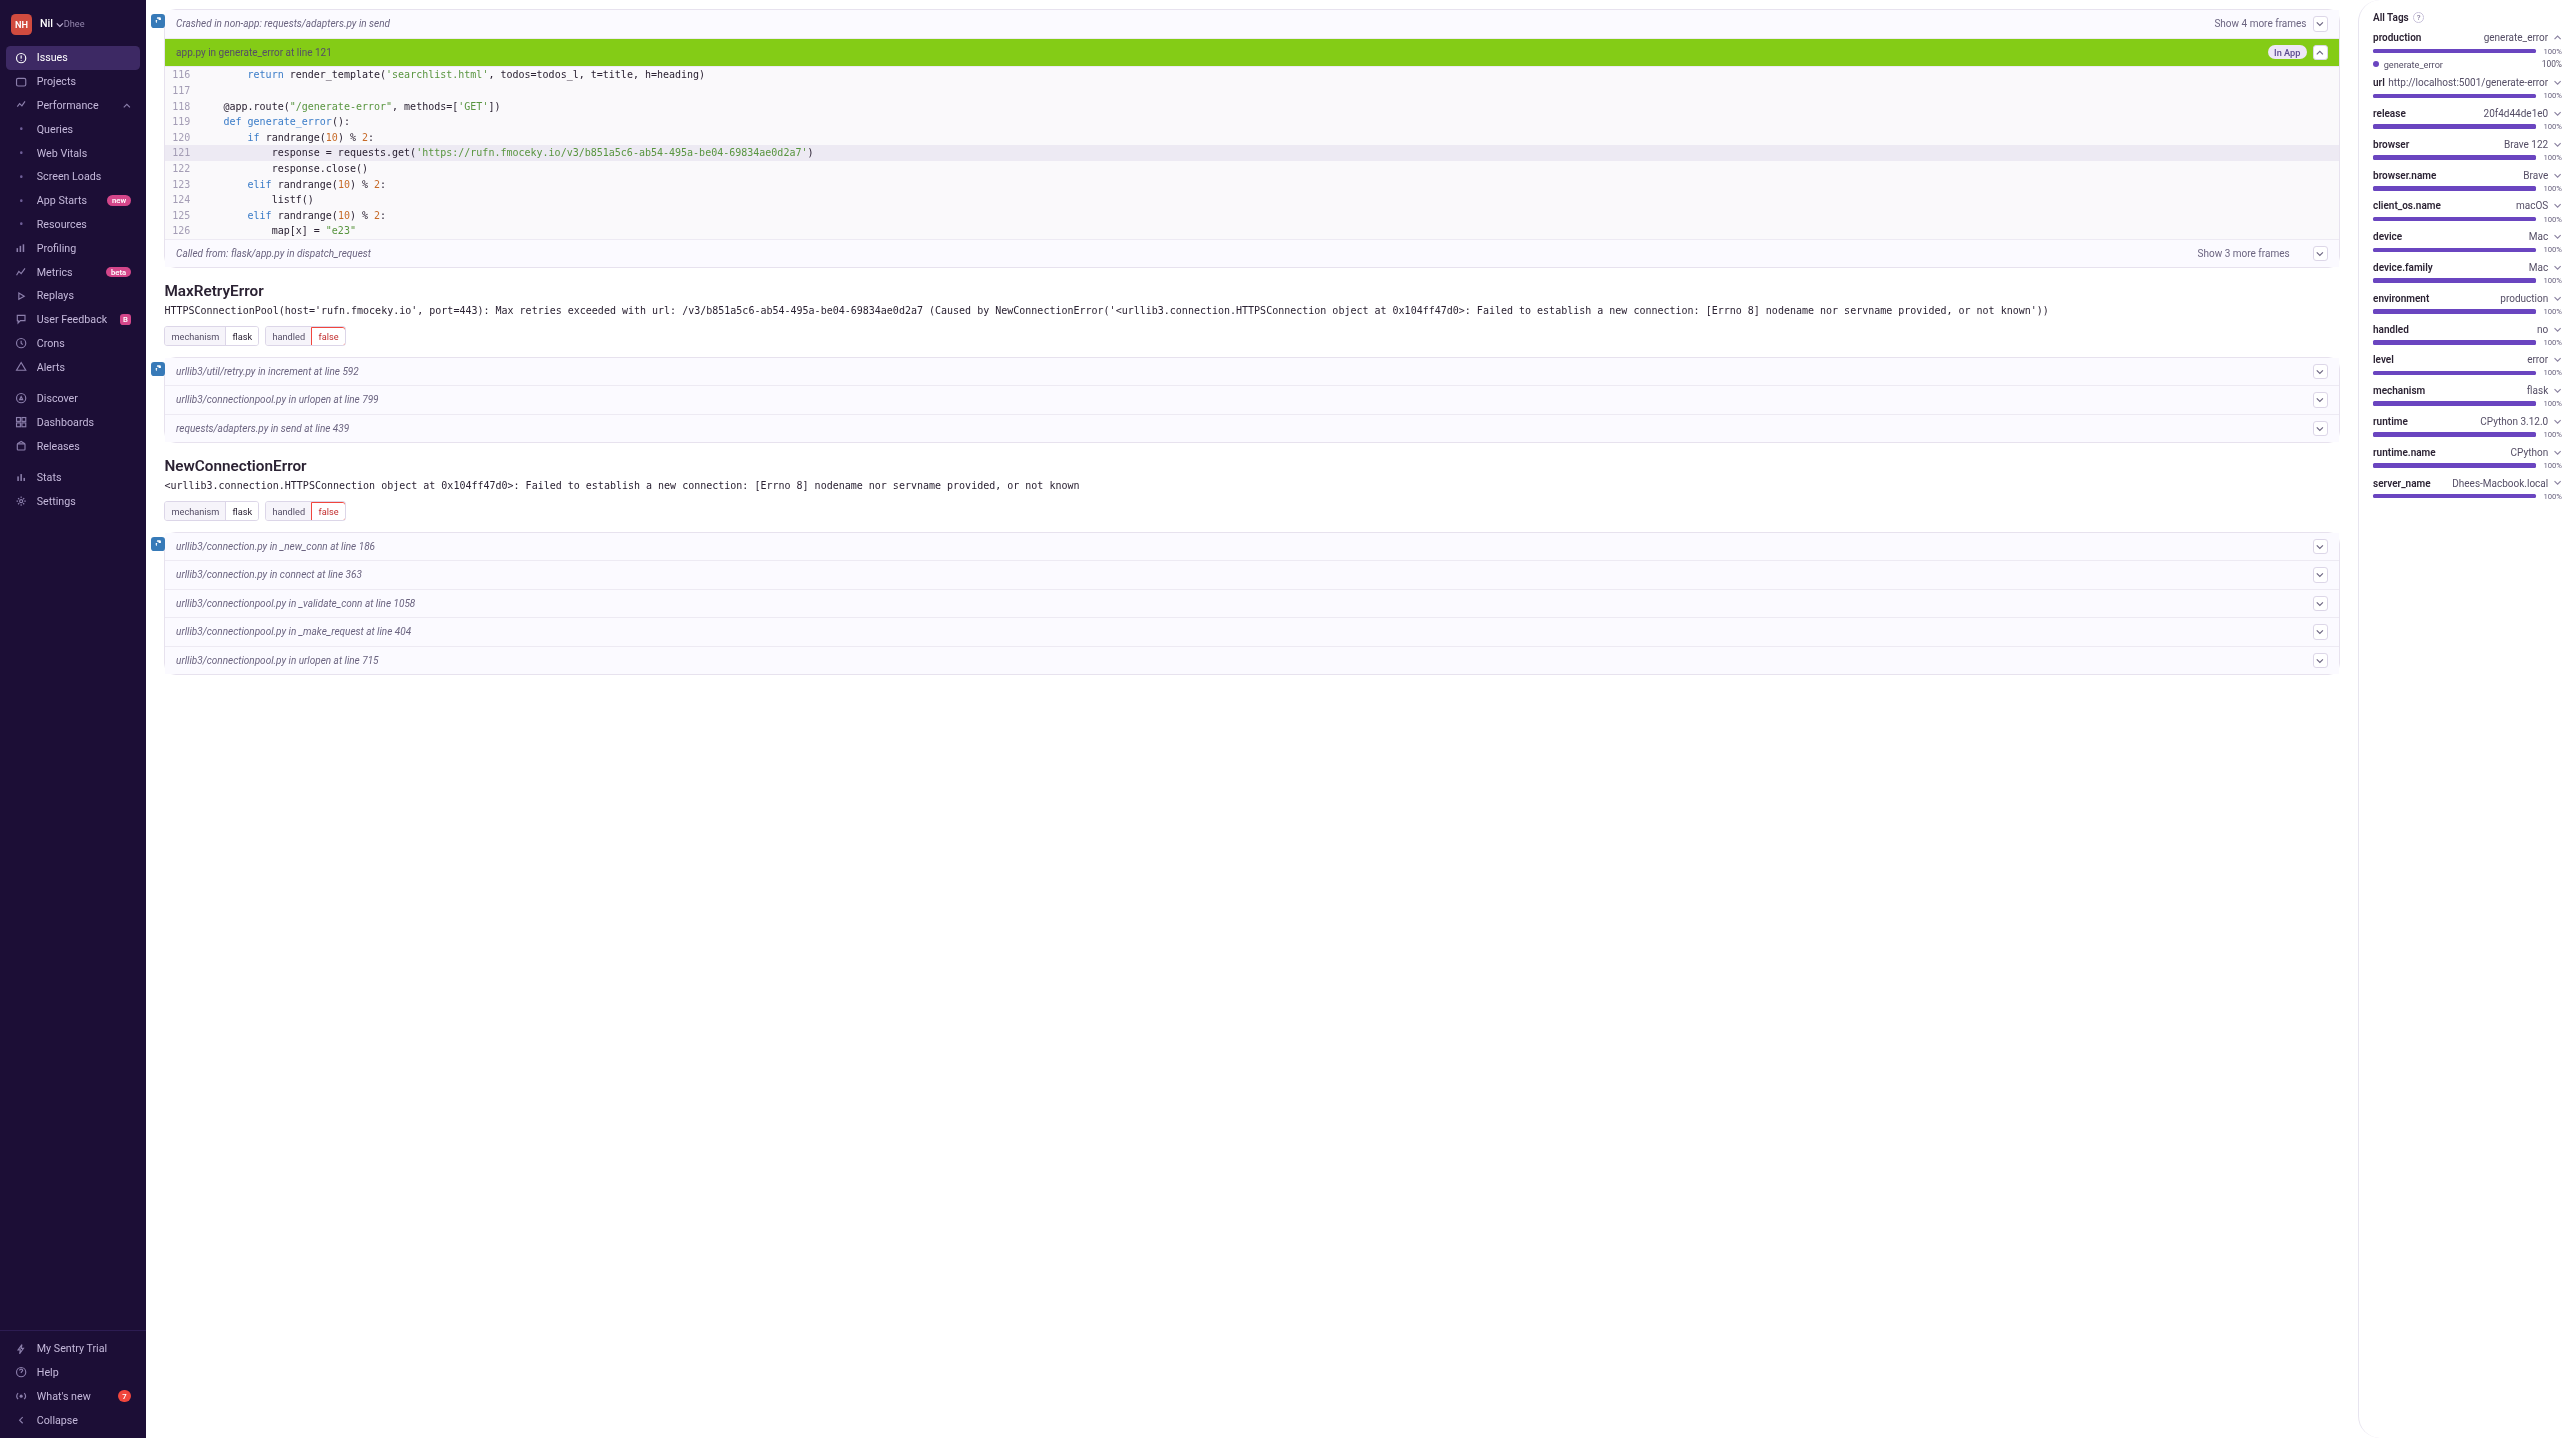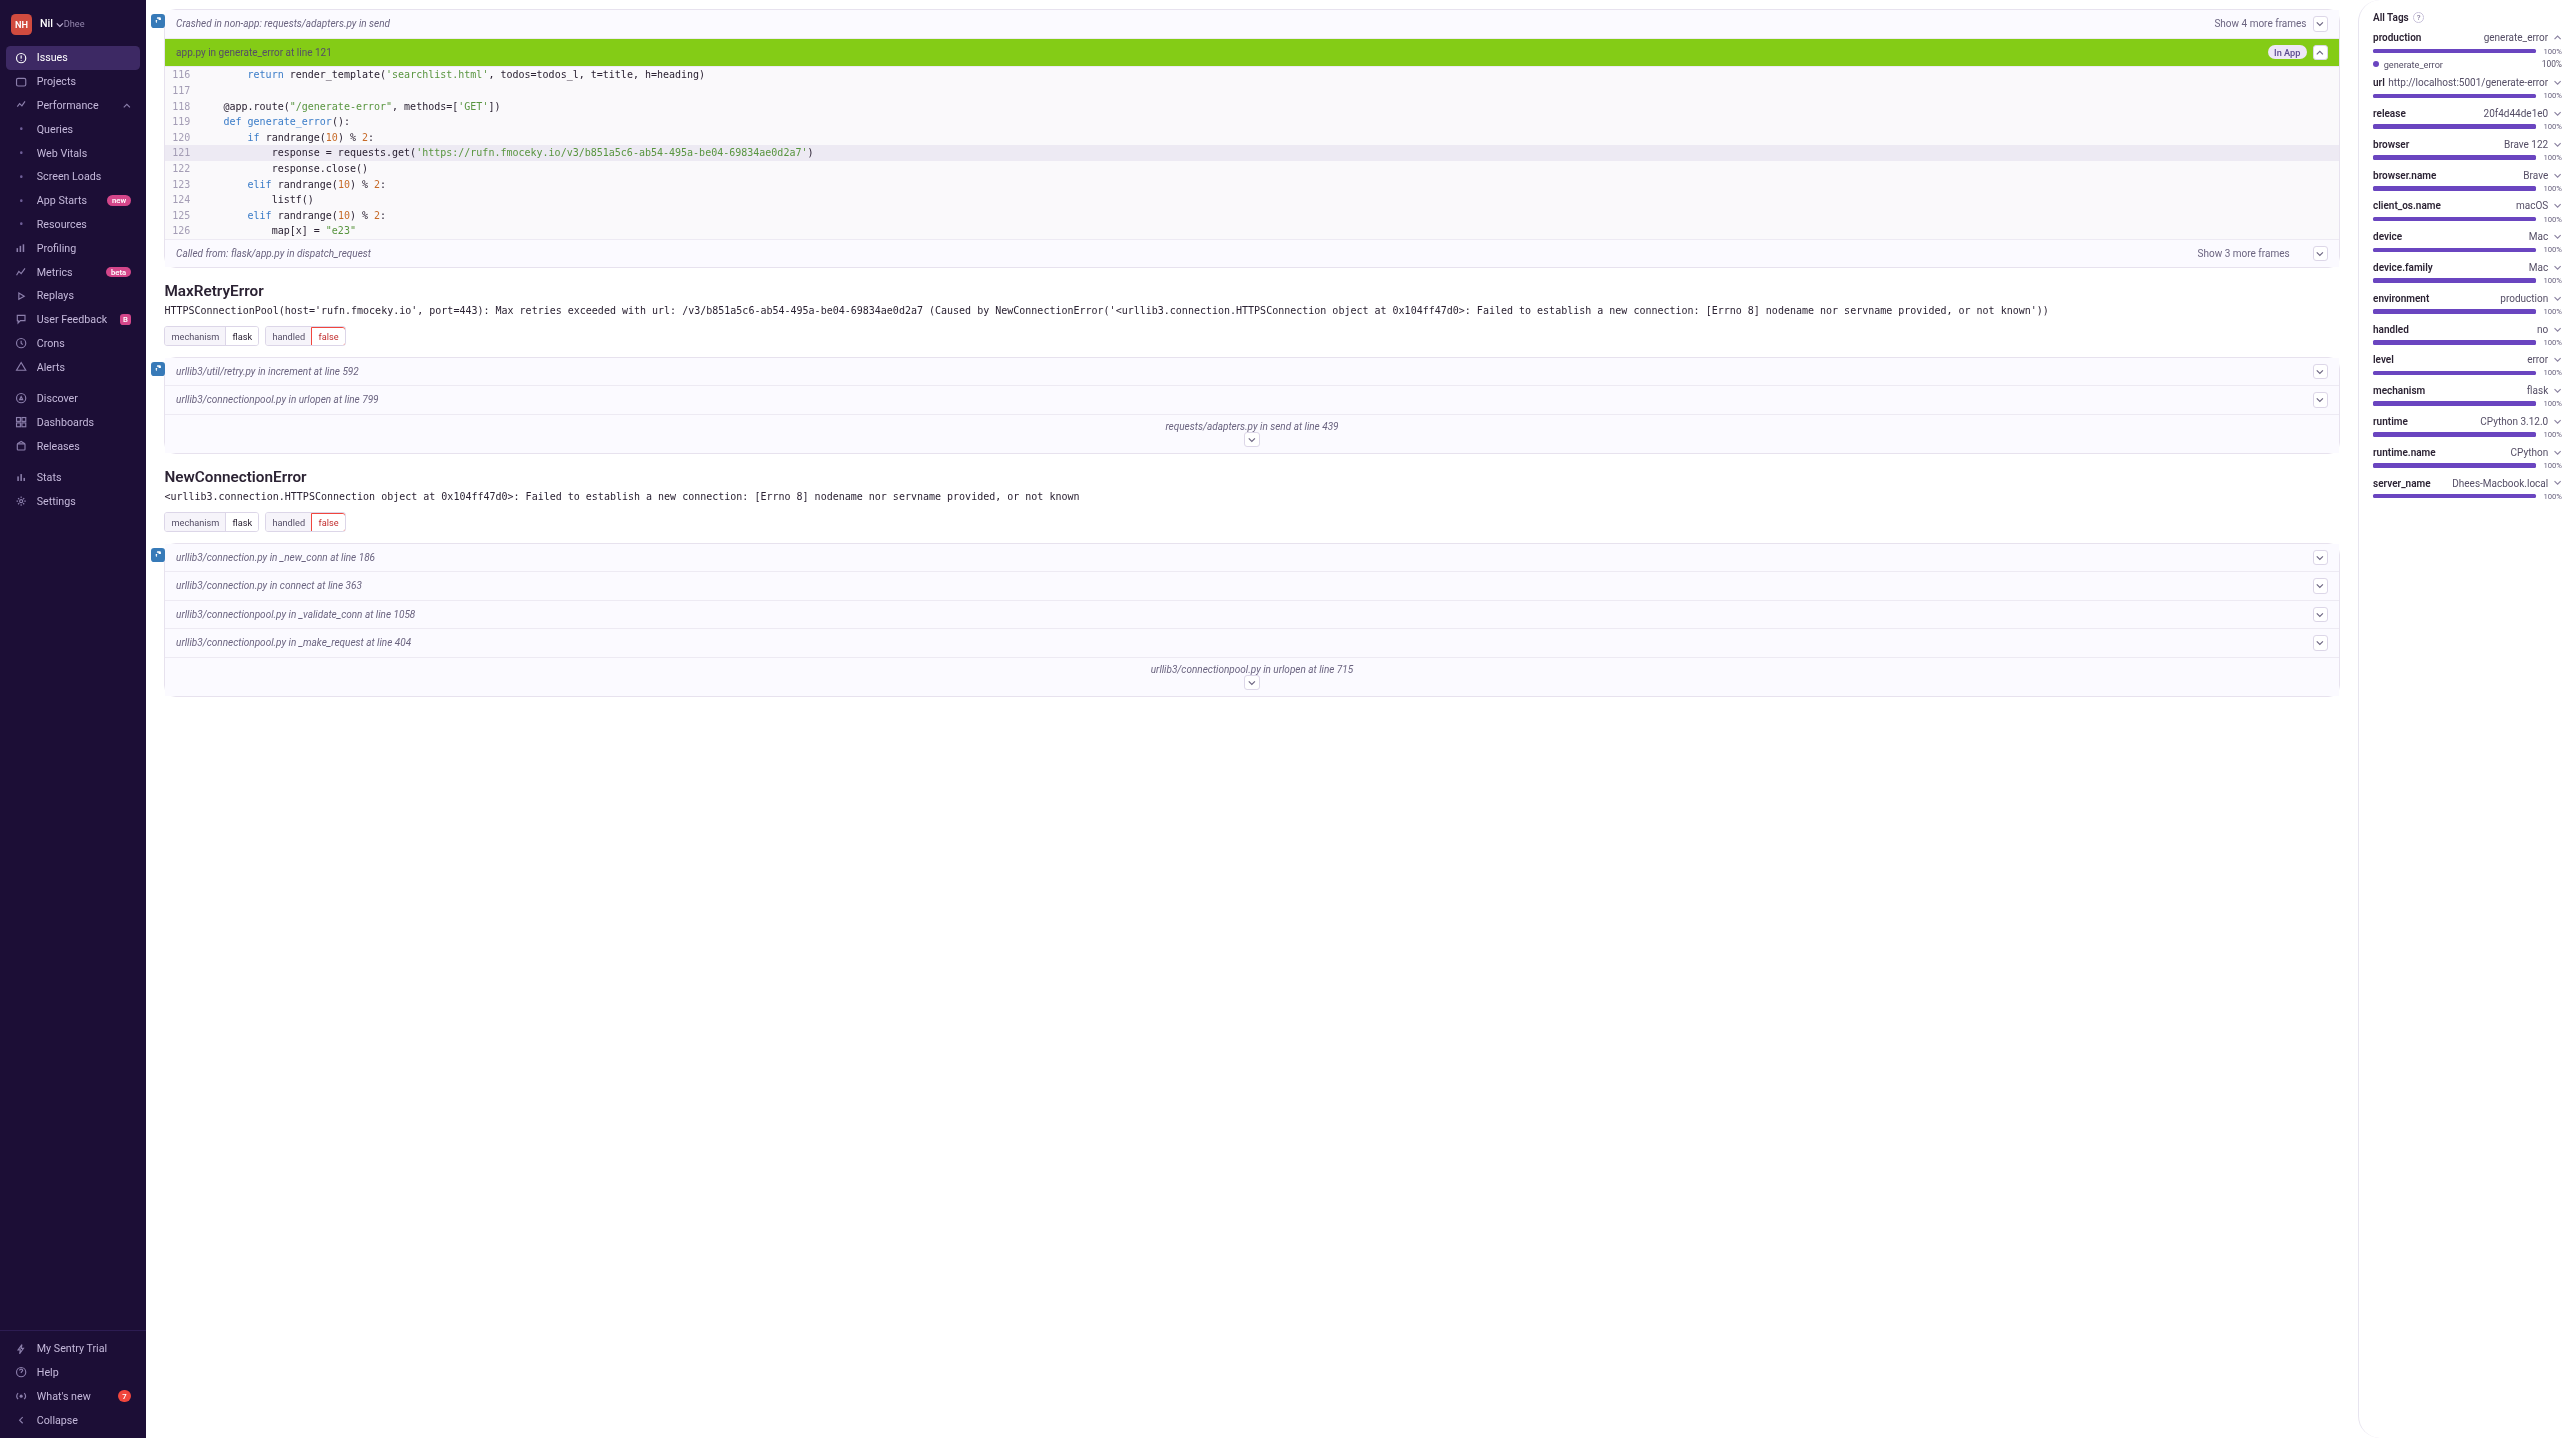--- a/index.html
+++ b/index.html
@@ -116,21 +116,21 @@
 .tag span{ padding:3.1px 6.1px; }
 .tag .k{ background:#f6f4fa; color:#554e66; border-right:0.8px solid #dcd6e8;}
 .tag .v{ background:#fff; }
 .tag.false .v{ border:0.8px solid #f1463d; color:#c22d2d; background:#fff; margin:-0.8px; border-radius:0 3.1px 3.1px 0;}
 
 .frame-row{
   display:flex; justify-content:space-between; align-items:center;
   padding:6.1px 10.7px; border-bottom:0.8px solid #edeaf3; background:#fbfaff;
   font-style:italic; color:#6b6480; font-size:10px;
 }
-.frame-row:last-child{border-bottom:none;flex-direction:column;}
+.frame-row:last-child{border-bottom:none;}
 
 
 .rb-title{ font-size:10px; font-weight:600; color:#2b2233; margin-bottom:9.2px; display:flex;align-items:center;gap:4.6px;}
 .rb-title .q{
   width:10.7px;height:10.7px;border:0.8px solid #c9c2da;border-radius:50%;
   font-size:7.7px;display:flex;align-items:center;justify-content:center;color:#8a82a0;
 }
 .tag-row{ margin-bottom:7.7px; }
 .tag-head{ display:flex; justify-content:space-between; align-items:center; margin-bottom:3.1px;}
 .tag-head .tk{ font-weight:600; font-size:10px; }

